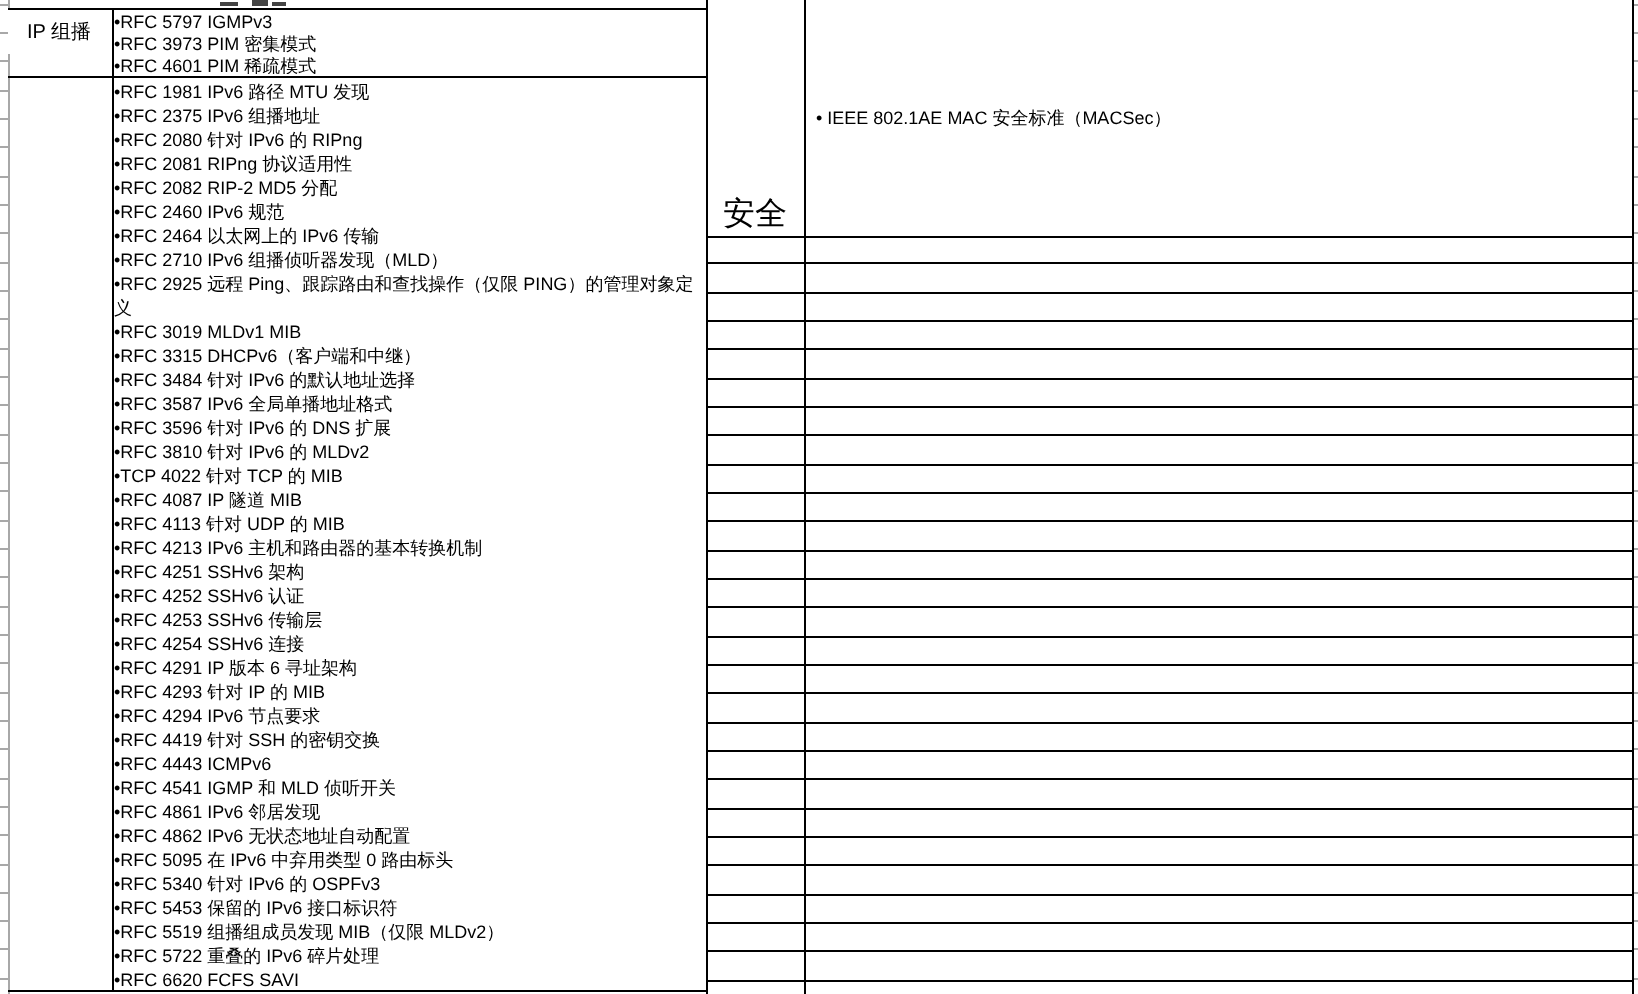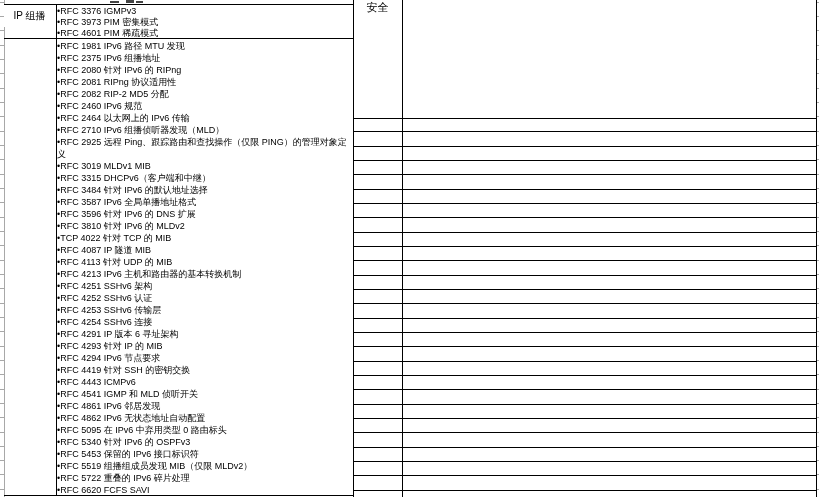--- a/index.html
+++ b/index.html
@@ -19,22 +19,22 @@
     font-size:10px;overflow:hidden;background:#fff;
   }
   .list-cell{
     position:absolute;overflow:hidden;background:#fff;
     font-size:9px;white-space:pre-line;word-break:break-all;
     padding:1px 2px 0 1px;box-sizing:border-box;
   }
   .list-tight{line-height:11.2px;padding-top:2px;}
   .list-main{line-height:12.02px;padding-top:1.5px;}
   .label-cell{
-    position:absolute;display:flex;align-items:flex-start;justify-content:center;
-    font-size:11px;overflow:hidden;background:#fff;
+    position:absolute;display:flex;align-items:flex-end;justify-content:center;
+    font-size:16px;overflow:hidden;background:#fff;
   }
   .content-cell{
     position:absolute;display:flex;align-items:center;
     font-size:9px;overflow:hidden;background:#fff;
     padding-left:5px;box-sizing:border-box;white-space:pre-line;
   }
   #empty-rows{position:absolute;left:353px;top:118px;width:464px;}
   .empty-row{
     height:14.33px;border-bottom:1px solid #000;box-sizing:border-box;background:#fff;
   }
@@ -123,21 +123,21 @@
       <div class="tick" style="left: 817px; width: 2px; top: 474.49px;"></div>
       <div class="tick" style="left: 817px; width: 2px; top: 488.82px;"></div>
     </div>
 
   <div class="vgrid" style="left:3.5px;top:0;height:497px;"></div>
 
   <div class="cat-cell" style="left:4px;top:4px;width:51px;height:23px;text-align:center;">
     <span>IP 组播</span>
   </div>
 
-  <div class="list-cell list-tight" style="left:56px;top:4px;width:296px;height:33px;">•RFC 3376 IGMPv3
+  <div class="list-cell list-tight" style="left:56px;top:4px;width:296px;height:33px;">•RFC 5797 IGMPv3
 •RFC 3973 PIM 密集模式
 •RFC 4601 PIM 稀疏模式</div>
 
 
   <div class="list-cell list-main" style="left:56px;top:38px;width:296px;height:456px;">•RFC 1981 IPv6 路径 MTU 发现
 •RFC 2375 IPv6 组播地址
 •RFC 2080 针对 IPv6 的 RIPng
 •RFC 2081 RIPng 协议适用性
 •RFC 2082 RIP-2 MD5 分配
 •RFC 2460 IPv6 规范
@@ -170,20 +170,21 @@
 •RFC 5340 针对 IPv6 的 OSPFv3
 •RFC 5453 保留的 IPv6 接口标识符
 •RFC 5519 组播组成员发现 MIB（仅限 MLDv2）
 •RFC 5722 重叠的 IPv6 碎片处理
 •RFC 6620 FCFS SAVI</div>
 
   <div class="label-cell" style="left:353px;top:0;width:49px;height:118px;">
     <span>安全</span>
   </div>
 
+  <div class="content-cell" style="left:403px;top:0;width:413px;height:118px;">• IEEE 802.1AE MAC 安全标准（MACSec）</div>
 
   <div id="empty-rows">
       <div class="empty-row"></div>
       <div class="empty-row"></div>
       <div class="empty-row"></div>
       <div class="empty-row"></div>
       <div class="empty-row"></div>
       <div class="empty-row"></div>
       <div class="empty-row"></div>
       <div class="empty-row"></div>

